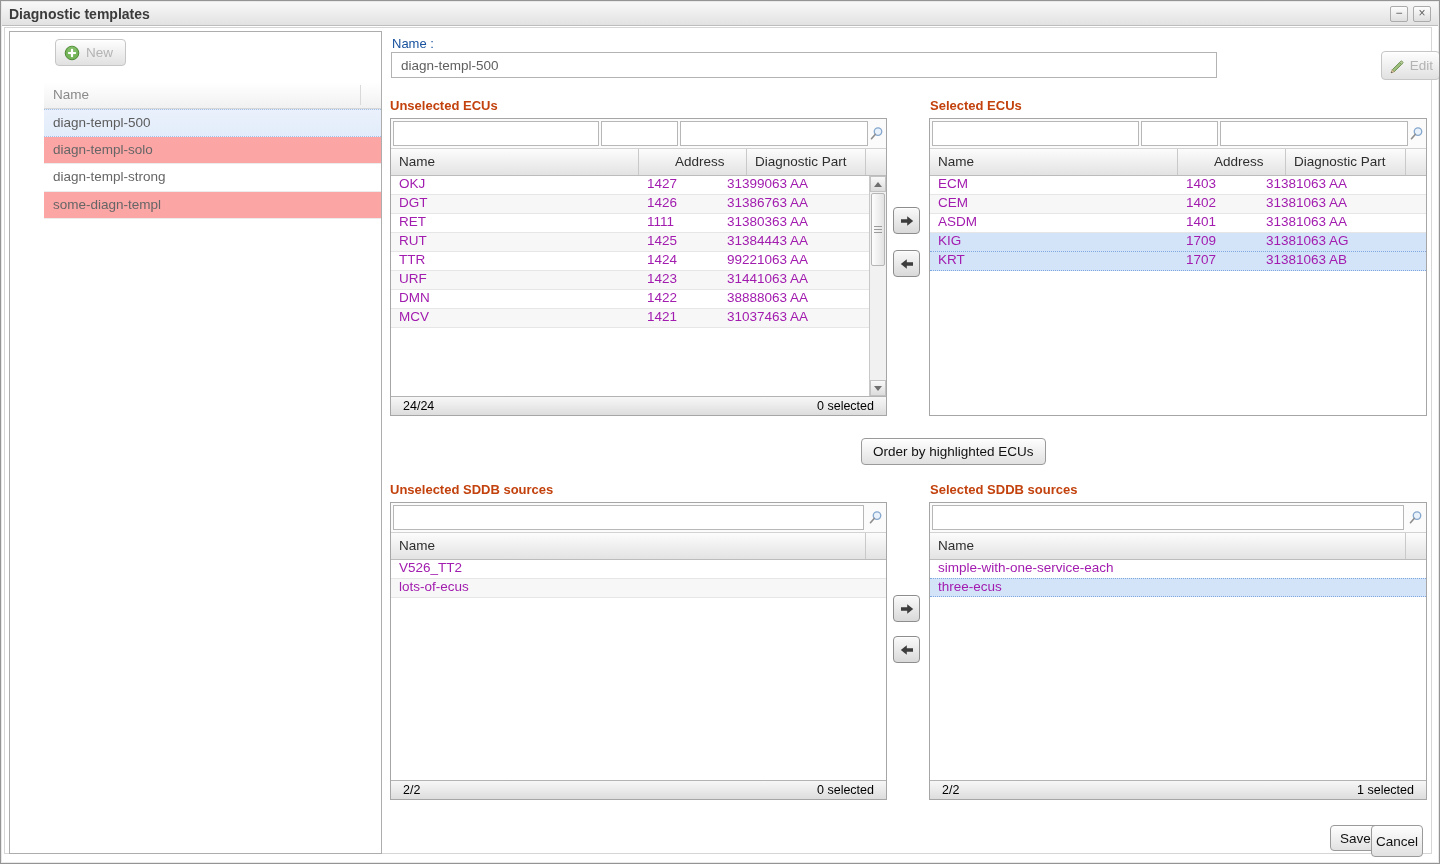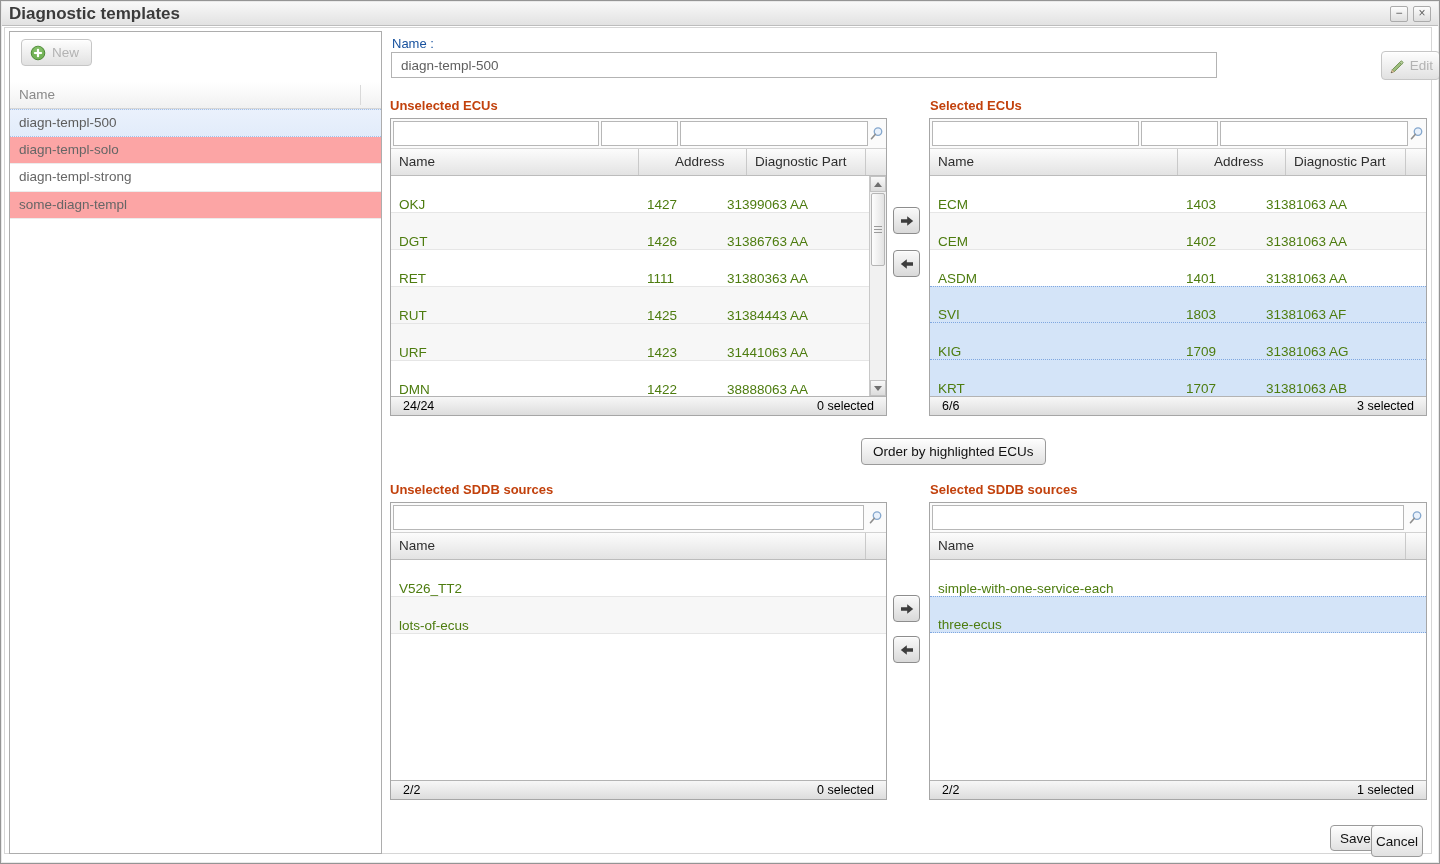--- a/index.html
+++ b/index.html
@@ -6,32 +6,32 @@
   html,body { width:1440px; height:864px; }
   body { font-family:"Liberation Sans", sans-serif; background:#cfcfcf; }
 
   .window { position:relative; width:1440px; height:864px; background:#fff;
             border:1px solid #949494; box-shadow: inset 0 0 0 1px #e9e9e9; overflow:hidden; }
 
   
   .titlebar { position:absolute; left:1px; right:1px; top:1px; height:24px;
               background:linear-gradient(#f8f8f8,#e2e2e2); border-bottom:1px solid #bdbdbd;
               display:flex; align-items:center; padding:0 7px; }
-  .titlebar .title { font-size:17px; font-weight:bold; color:#3b3b3b; }
+  .titlebar .title { font-size:14px; font-weight:bold; color:#3b3b3b; }
   .winbtns { margin-left:auto; display:flex; gap:5px; }
   .winbtn { width:18px; height:16px; border:1px solid #ababab; border-radius:2px;
             background:linear-gradient(#fdfdfd,#dedede); color:#5f5f5f;
             font-size:12px; line-height:13px; text-align:center; cursor:default; }
 
   .inner-frame { position:absolute; left:3px; top:26px; right:7px; bottom:9px;
                  border:1px solid #d6d6d6; pointer-events:none; }
 
   
   .sidebar { position:absolute; left:8px; top:30px; width:373px; height:823px;
-             background:#fff; border:1px solid #adadad; }
+             background:#fff; border:1px solid #adadad;padding-left:34px; }
   .side-toolbar { height:50px; padding:7px 0 0 11px; }
   .btn { display:inline-flex; align-items:center; justify-content:center; gap:6px;
          border:1px solid #9a9a9a; border-radius:4px;
          background:linear-gradient(#fefefe,#e1e1e1);
          font-family:"Liberation Sans",sans-serif; font-size:13.5px; color:#111;
          box-shadow: inset 0 1px 0 rgba(255,255,255,.7); cursor:pointer; }
   .btn.disabled { color:#b3b3b3; border-color:#c6c6c6; }
   .btn-new { height:27px; padding:0 12px 0 8px; }
   .side-section-header { height:26px; line-height:25px; padding-left:9px;
         background:linear-gradient(#f7f7f7,#e6e6e6);
@@ -69,21 +69,21 @@
   .hrow { height:28px; display:flex; background:linear-gradient(#fcfcfc,#e3e3e3);
           border-top:1px solid #d2d2d2; border-bottom:1px solid #bcbcbc;
           font-size:13.5px; color:#2e2e2e; }
   .hcell { line-height:26px; padding-left:8px; border-right:1px solid #c9c9c9; }
   .h-name { width:248px; } .h-addr { width:80px;margin-left:28px; } .h-part { flex:1; }
   .h-mini { width:20px; border-right:none; }
   .h-wide { flex:1; }
 
   .tbody { flex:1; position:relative; background:#fff; overflow:hidden; }
   .rows-scrollpad { margin-right:17px; }
-  .trow { height:37px; display:flex; align-items:flex-end; font-size:13.5px; color:#4d7c0f;
+  .trow { height:19px; display:flex; align-items:flex-start; font-size:13.5px; color:#a21caf;
           border-bottom:1px solid #e6e6e6; background:#fff; }
   .trow.alt { background:#f7f7f7; }
   .trow.hl { background:#d4e4f8; border-bottom:1px dotted #7fa7e0; }
   .trow.hlf { border-top:1px dotted #7fa7e0; margin-top:-1px; }
   .cn { width:248px; padding-left:8px; } .ca { width:80px; padding-left:8px; } .cp { flex:1; padding-left:8px; }
   .gtable .cn:only-child { width:auto; flex:1; }
 
   .gfooter { height:19px; display:flex; justify-content:space-between; align-items:center;
              padding:0 12px; background:linear-gradient(#f7f7f7,#dddddd);
              border-top:1px solid #b3b3b3; font-size:12.5px; color:#000; }
@@ -203,20 +203,25 @@
           <div class="trow">
             <span class="cn">RET</span>
             <span class="ca">1111</span>
             <span class="cp">31380363 AA</span>
           </div>
           <div class="trow alt">
             <span class="cn">RUT</span>
             <span class="ca">1425</span>
             <span class="cp">31384443 AA</span>
           </div>
+          <div class="trow">
+            <span class="cn">TTR</span>
+            <span class="ca">1424</span>
+            <span class="cp">99221063 AA</span>
+          </div>
           <div class="trow alt">
             <span class="cn">URF</span>
             <span class="ca">1423</span>
             <span class="cp">31441063 AA</span>
           </div>
           <div class="trow">
             <span class="cn">DMN</span>
             <span class="ca">1422</span>
             <span class="cp">38888063 AA</span>
           </div>
@@ -283,40 +288,31 @@
           <div class="trow alt">
             <span class="cn">CEM</span>
             <span class="ca">1402</span>
             <span class="cp">31381063 AA</span>
           </div>
           <div class="trow">
             <span class="cn">ASDM</span>
             <span class="ca">1401</span>
             <span class="cp">31381063 AA</span>
           </div>
-          <div class="trow alt hl hlf">
-            <span class="cn">SVI</span>
-            <span class="ca">1803</span>
-            <span class="cp">31381063 AF</span>
-          </div>
           <div class="trow hl">
             <span class="cn">KIG</span>
             <span class="ca">1709</span>
             <span class="cp">31381063 AG</span>
           </div>
           <div class="trow alt hl">
             <span class="cn">KRT</span>
             <span class="ca">1707</span>
             <span class="cp">31381063 AB</span>
           </div>
         </div>
-    </div>
-    <div class="gfooter">
-      <span>6/6</span>
-      <span>3 selected</span>
     </div>
   </div>
 
   <button class="btn btn-order">Order by highlighted ECUs</button>
 
   <div class="section-title" style="left:389px;top:481px;">Unselected SDDB sources</div>
   <div class="section-title" style="left:929px;top:481px;">Selected SDDB sources</div>
 
   <div class="gtable" style="left:389px;top:501px;width:497px;height:298px;">
     <div class="frow">

